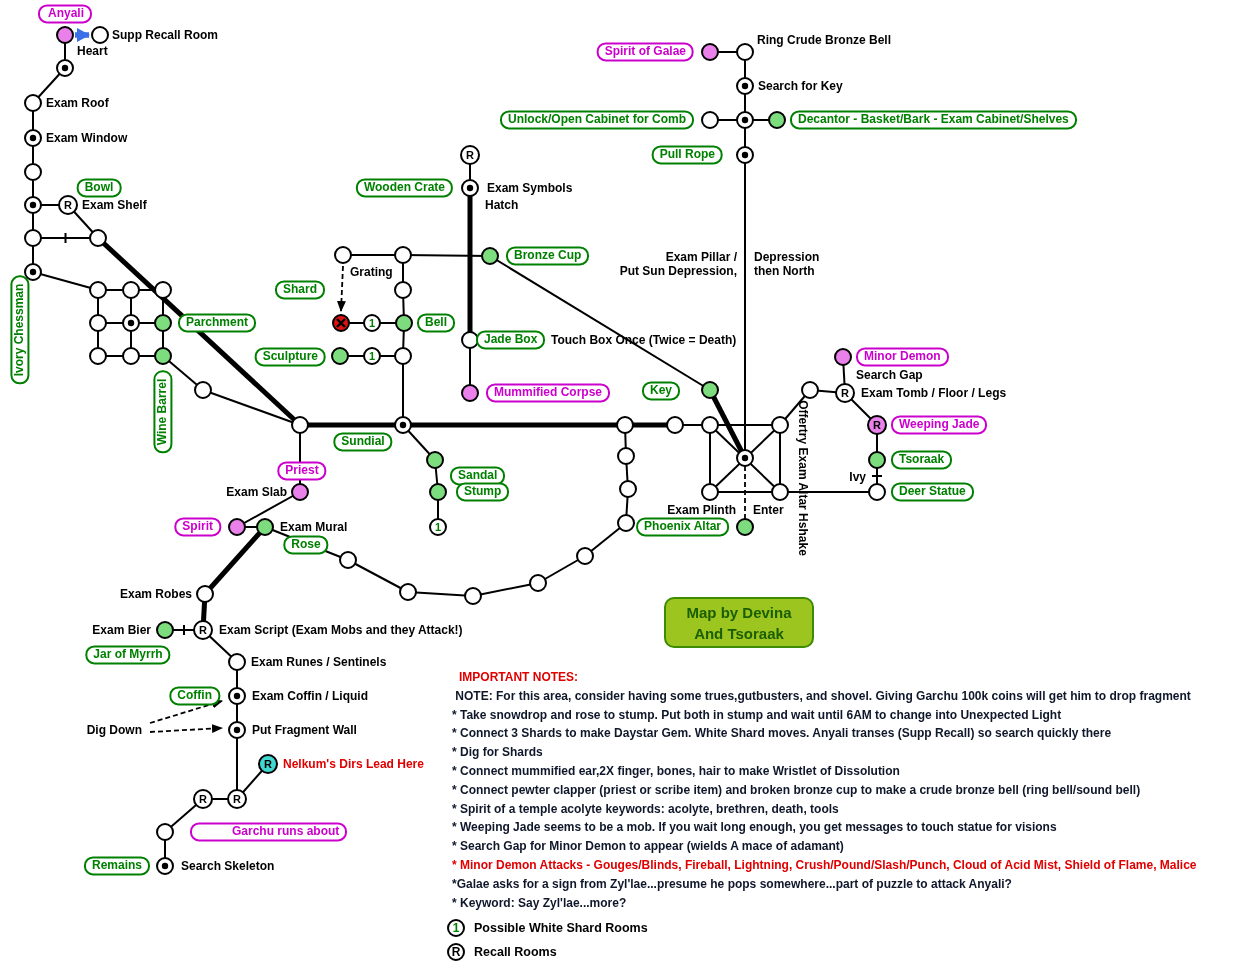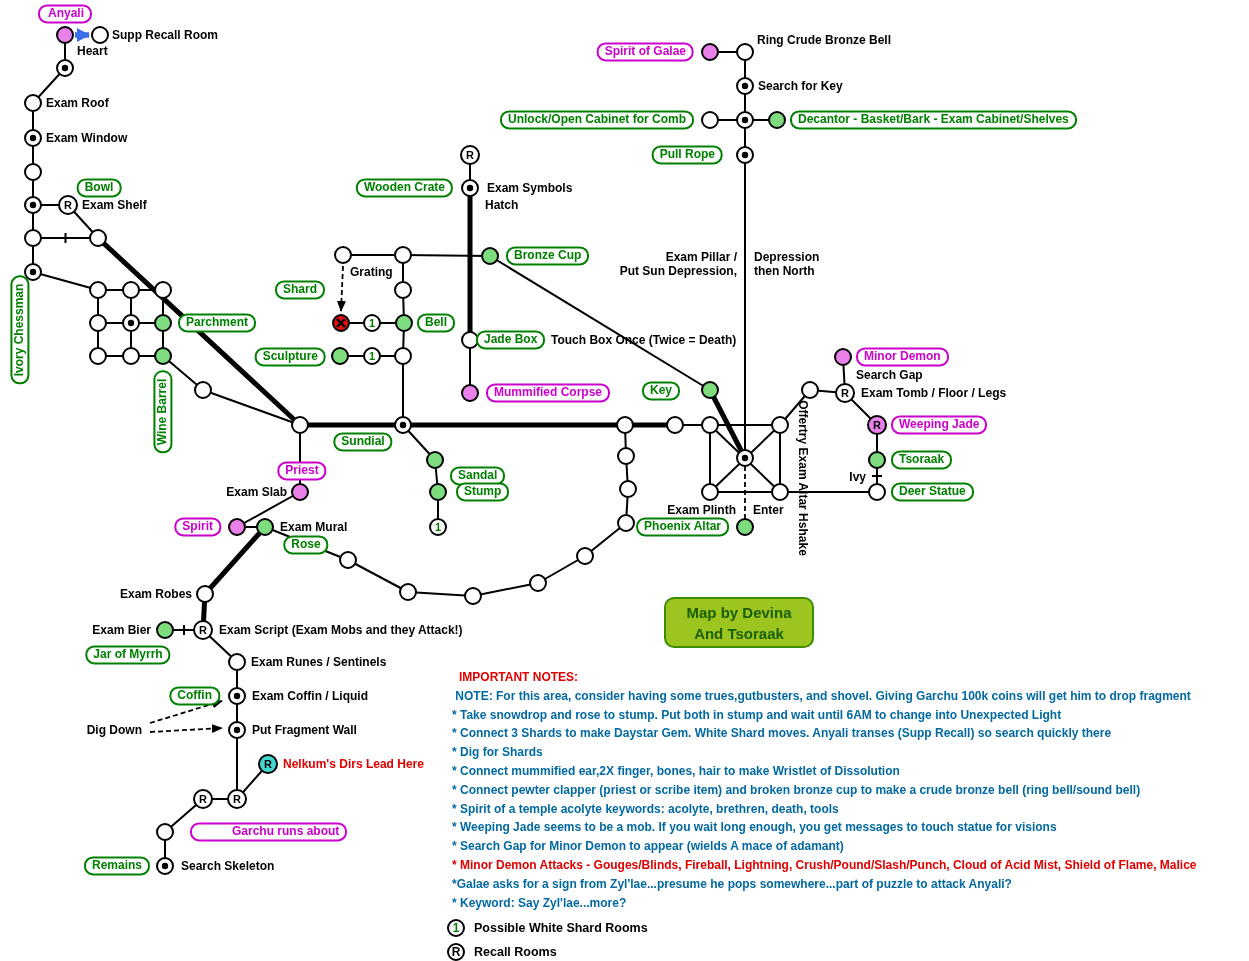--- a/index.html
+++ b/index.html
@@ -15,21 +15,21 @@
   .lbl.g {
     color:var(--green); border:2px solid var(--green); border-radius:9px;
     padding:0 6px 1px 6px; background:#fff; white-space:nowrap;
   }
   .lbl.m {
     color:var(--magenta); border:2px solid var(--magenta); border-radius:9px;
     padding:0 6px 1px 6px; background:#fff; white-space:nowrap;
   }
   #notes { position:absolute; left:452px; top:668px; width:797px; font-size:12px; }
   .nheading { color:var(--red); line-height:18.8px; padding-left:7px; }
-  .note-line { line-height:18.8px; white-space:pre-wrap; color:#0369a1; }
+  .note-line { line-height:18.8px; white-space:pre-wrap; color:#0f172a; }
   .note-line.red { color:var(--red); }
   #legend { position:absolute; left:446px; top:916px; font-size:12.5px; color:#000; }
   .lrow { display:flex; align-items:center; gap:8px; height:24px; }
   .lsym text { font-family:"Liberation Sans",sans-serif; font-weight:bold; font-size:12px; }
   .gnum { fill:var(--green); }
   .rnum { fill:#000; }
   #credit {
     position:absolute; left:664px; top:597px; width:146px; height:44px;
     background:var(--title-bg); border:2px solid var(--title-border); border-radius:10px;
     color:var(--title-text); text-align:center; font-size:15px; line-height:1.4; padding-top:3px;

